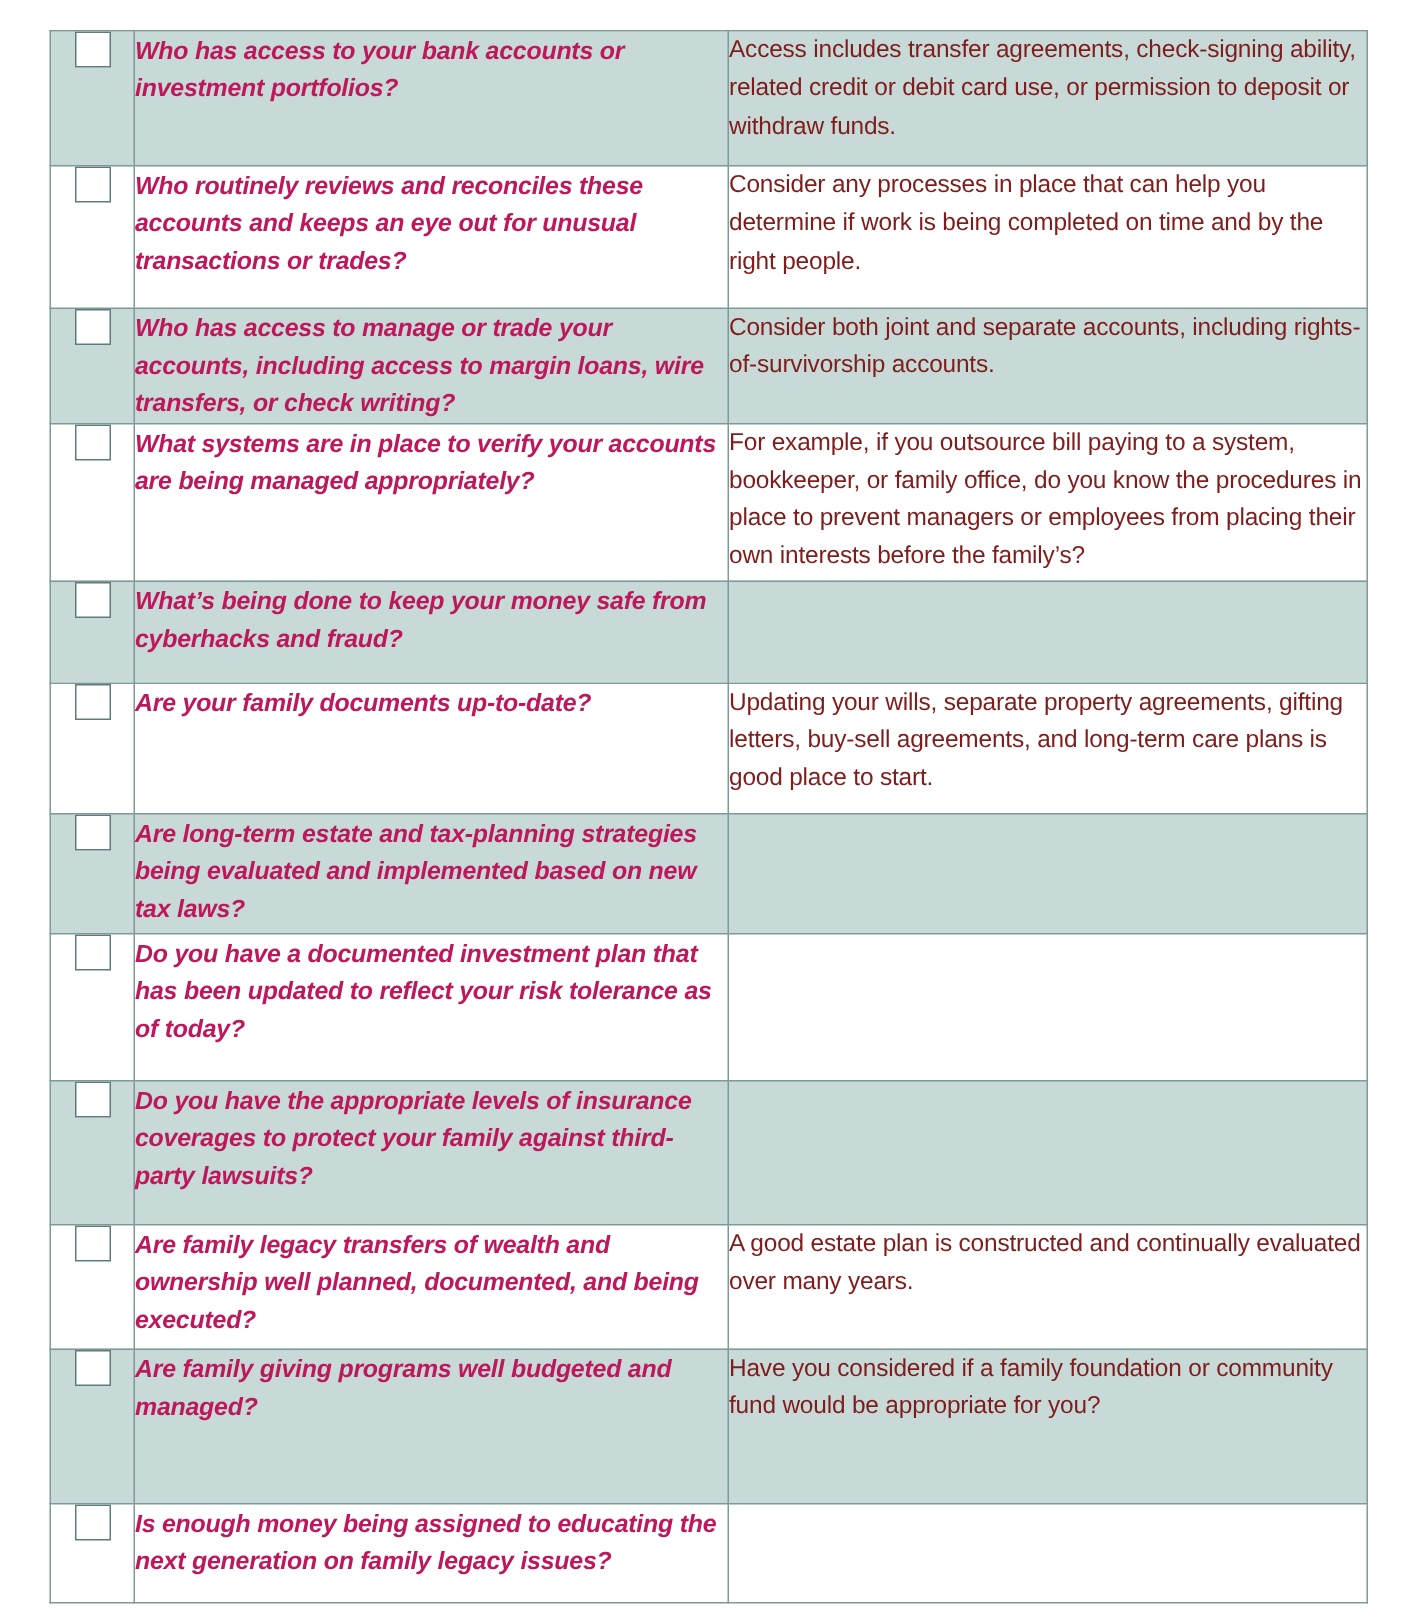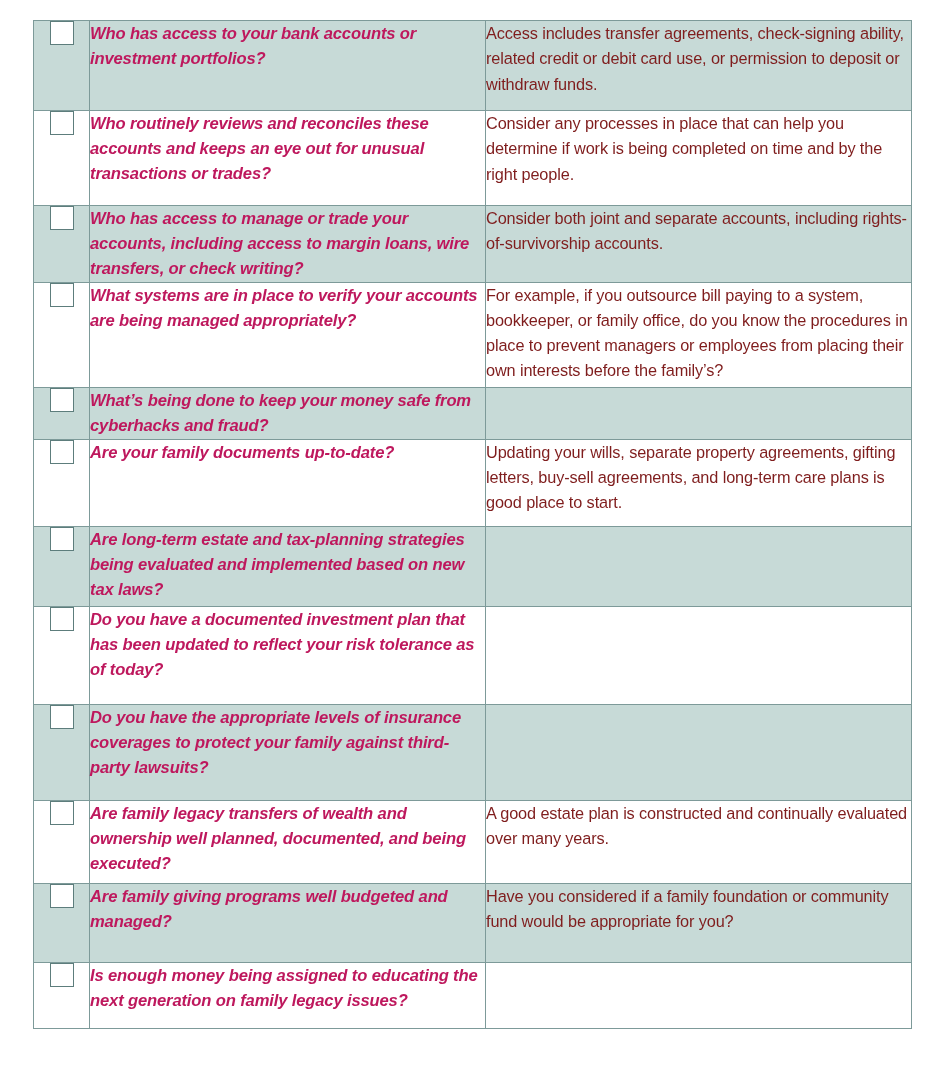--- a/index.html
+++ b/index.html
@@ -124,21 +124,21 @@
         </tr>
         <tr class="plain" style="height: 105px;">
           <td class="cell-check"><span class="checkbox-box" role="checkbox" aria-checked="false"></span></td>
           <td class="cell-question">
             <span class="question-text">What systems are in place to verify your accounts are being managed appropriately?</span>
           </td>
           <td class="cell-answer">
             <span class="answer-text">For example, if you outsource bill paying to a system, bookkeeper, or family office, do you know the procedures in place to prevent managers or employees from placing their own interests before the family’s?</span>
           </td>
         </tr>
-        <tr class="shaded" style="height: 52px;">
+        <tr class="shaded" style="height: 68px;">
           <td class="cell-check"><span class="checkbox-box" role="checkbox" aria-checked="false"></span></td>
           <td class="cell-question">
             <span class="question-text">What’s being done to keep your money safe from cyberhacks and fraud?</span>
           </td>
           <td class="cell-answer">
             <span class="answer-text"></span>
           </td>
         </tr>
         <tr class="plain" style="height: 87px;">
           <td class="cell-check"><span class="checkbox-box" role="checkbox" aria-checked="false"></span></td>
@@ -178,21 +178,21 @@
         </tr>
         <tr class="plain" style="height: 83px;">
           <td class="cell-check"><span class="checkbox-box" role="checkbox" aria-checked="false"></span></td>
           <td class="cell-question">
             <span class="question-text">Are family legacy transfers of wealth and ownership well planned, documented, and being executed?</span>
           </td>
           <td class="cell-answer">
             <span class="answer-text">A good estate plan is constructed and continually evaluated over many years.</span>
           </td>
         </tr>
-        <tr class="shaded" style="height: 79px;">
+        <tr class="shaded" style="height: 103px;">
           <td class="cell-check"><span class="checkbox-box" role="checkbox" aria-checked="false"></span></td>
           <td class="cell-question">
             <span class="question-text">Are family giving programs well budgeted and managed?</span>
           </td>
           <td class="cell-answer">
             <span class="answer-text">Have you considered if a family foundation or community fund would be appropriate for you?</span>
           </td>
         </tr>
         <tr class="plain" style="height: 66px;">
           <td class="cell-check"><span class="checkbox-box" role="checkbox" aria-checked="false"></span></td>

